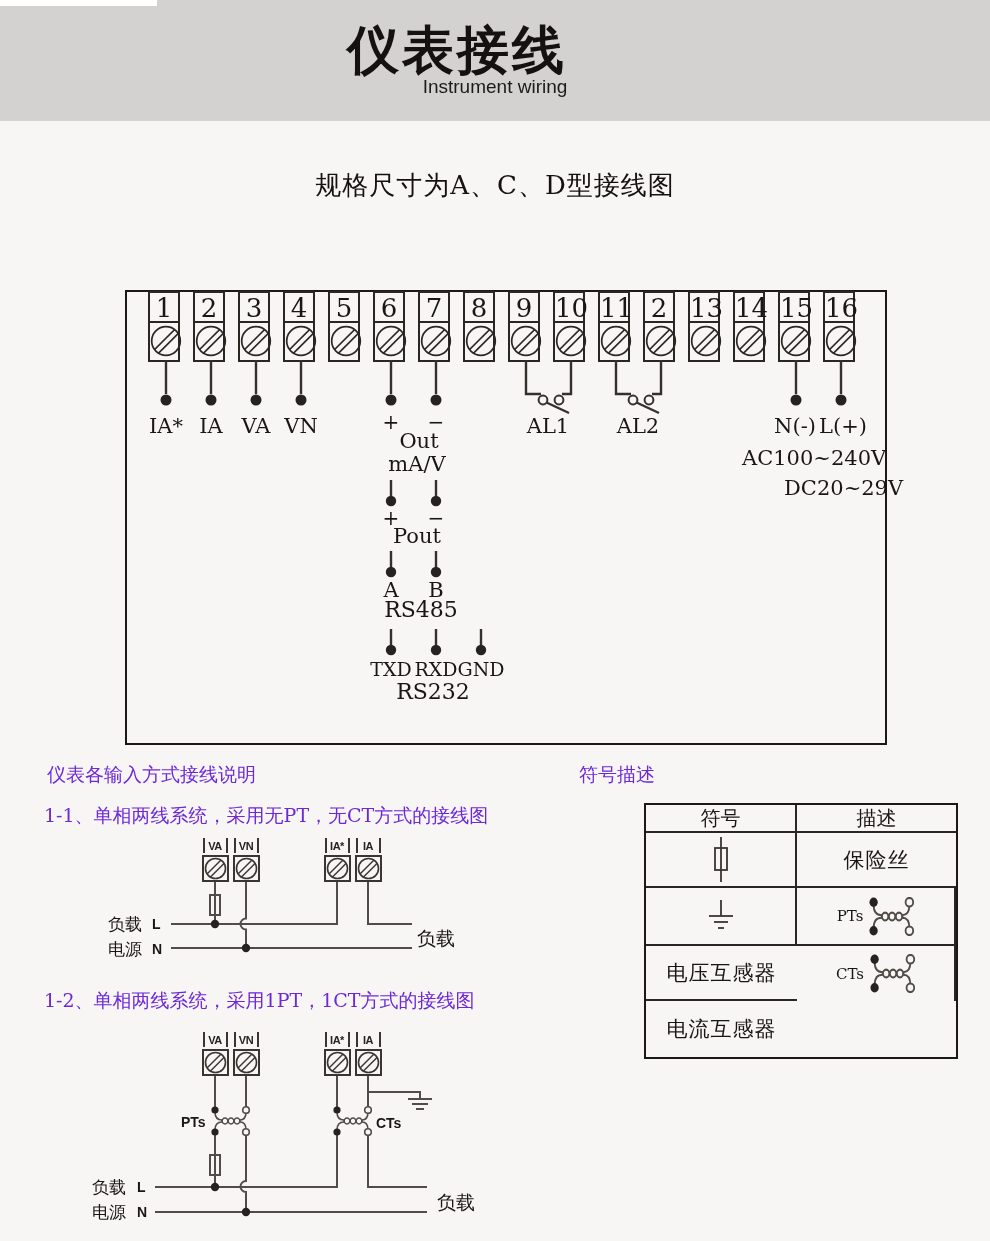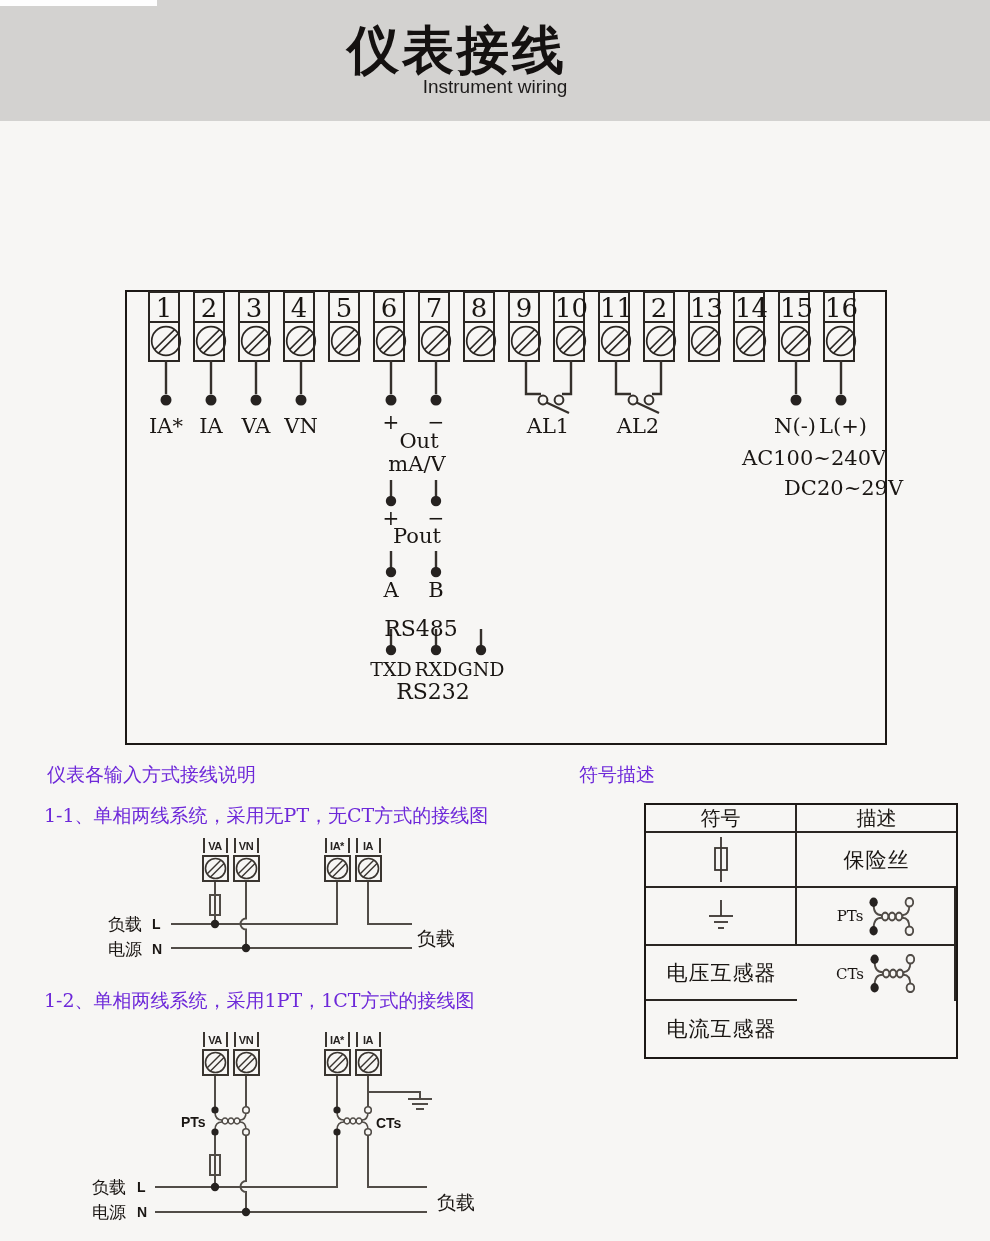--- a/index.html
+++ b/index.html
@@ -80,20 +80,21 @@
         <circle cx="35" cy="26" r="3.3" fill="#f7f6f4" stroke="#514c47" stroke-width="1.6"></circle>
       </symbol>
     </defs>
   </svg>
 
   <div class="abs band"></div>
   <div class="abs notch"></div>
   <div class="abs main-title">仪表接线</div>
   <div class="abs sub-title">Instrument wiring</div>
 
+  <div class="abs section-title">规格尺寸为A、C、D型接线图</div>
 
   <div class="abs mainbox"></div>
 
   <div class="term" style="left:148px;top:291px">
       <div class="num">1</div>
       <div class="screw">
         <svg width="32" height="34" viewBox="0 0 34 34">
           <use href="#screw-big"></use>
         </svg>
       </div>
@@ -316,21 +317,21 @@
   <div class="lbl c" style="left:301px;top:414px">VN</div>
   <div class="lbl c sign" style="left:391px;top:410px">+</div>
   <div class="lbl c sign" style="left:436px;top:410px">−</div>
   <div class="lbl c" style="left:419px;top:429px">Out</div>
   <div class="lbl c" style="left:417px;top:452px">mA/V</div>
   <div class="lbl c sign" style="left:391px;top:506px">+</div>
   <div class="lbl c sign" style="left:436px;top:506px">−</div>
   <div class="lbl c" style="left:417px;top:524px">Pout</div>
   <div class="lbl c" style="left:391px;top:578px">A</div>
   <div class="lbl c" style="left:436px;top:578px">B</div>
-  <div class="lbl c" style="left:421px;top:616px;font-size:22px">RS485</div>
+  <div class="lbl c" style="left:421px;top:597px;font-size:22px">RS485</div>
   <div class="lbl c sm" style="left:391px;top:658px">TXD</div>
   <div class="lbl c sm" style="left:436px;top:658px">RXD</div>
   <div class="lbl c sm" style="left:481px;top:658px">GND</div>
   <div class="lbl c" style="left:433px;top:679px;font-size:22px">RS232</div>
   <div class="lbl c" style="left:548px;top:414px">AL1</div>
   <div class="lbl c" style="left:638px;top:414px">AL2</div>
   <div class="lbl c" style="left:795px;top:414px">N(-)</div>
   <div class="lbl c" style="left:843px;top:414px">L(+)</div>
   <div class="lbl" style="left:742px;top:446px">AC100~240V</div>
   <div class="lbl" style="left:784px;top:476px">DC20~29V</div>

